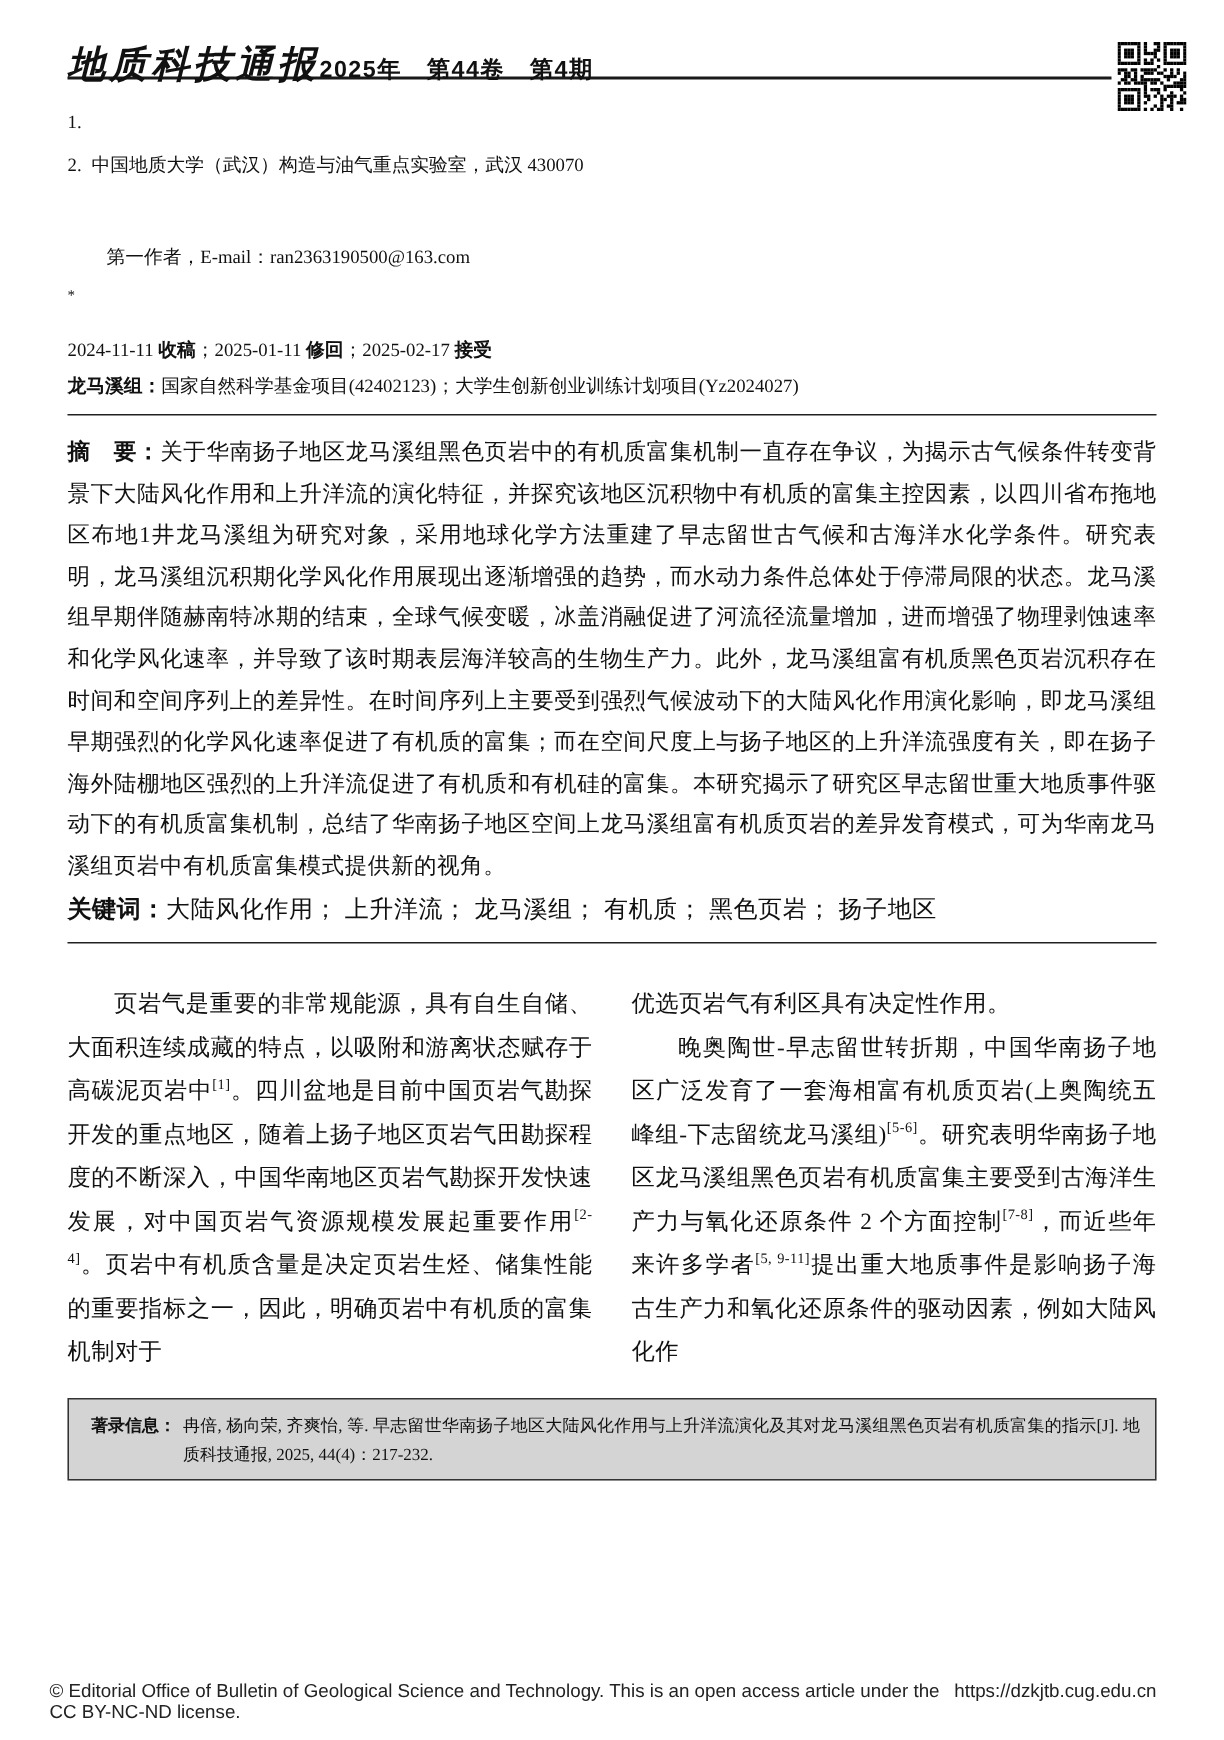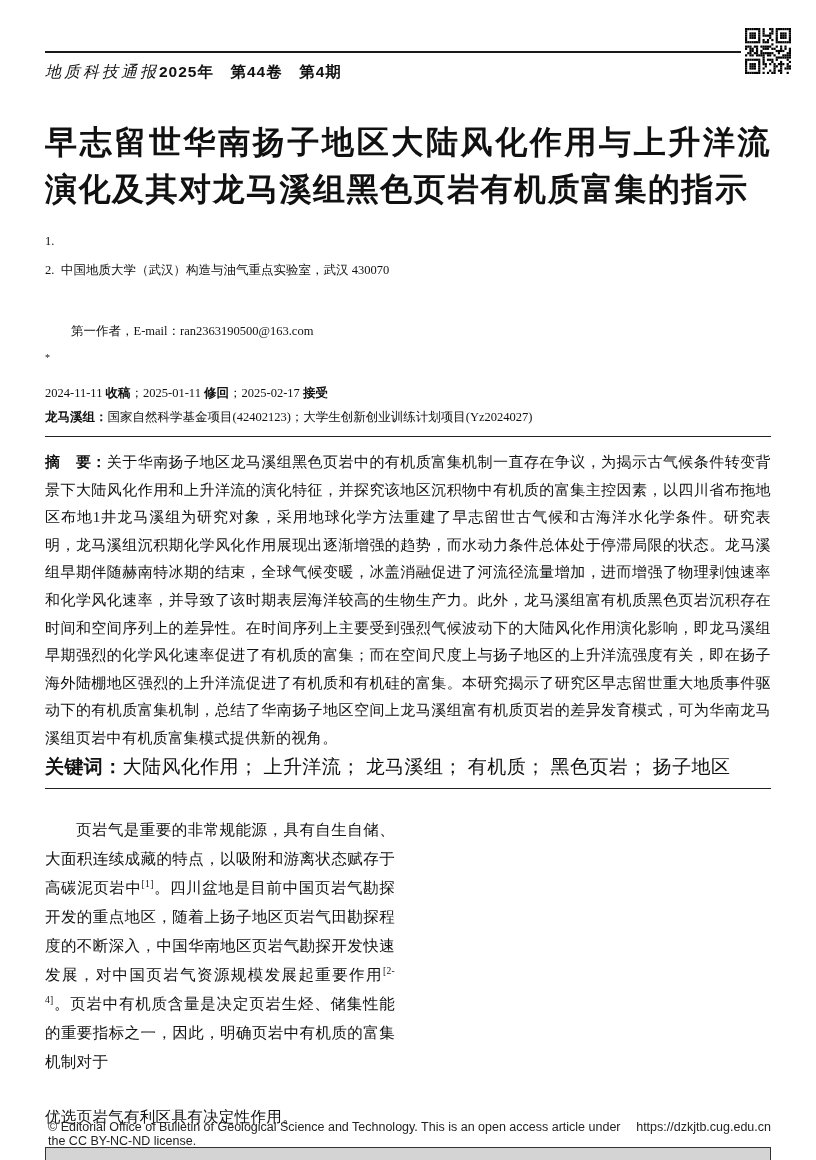--- a/index.html
+++ b/index.html
@@ -11,22 +11,22 @@
     box-sizing:border-box;
     padding:26px 45px 0 45px;
     overflow:hidden;
     font-family:"Liberation Serif","DejaVu Serif",serif;
     color:#111;
   }
   
   .hdr-row{display:flex;align-items:baseline;height:22px;}
   .journal-name{
     font-family:"DejaVu Serif","Liberation Serif",serif;
-    font-style:italic;font-weight:400;
-    font-size:16px;letter-spacing:3px;margin-top:36px;
+    font-style:italic;font-weight:700;
+    font-size:25px;letter-spacing:3px;
   }
   .issue-info{
     font-family:"Liberation Sans","DejaVu Sans",sans-serif;
     font-weight:700;font-size:15.5px;letter-spacing:1px;
   }
   .rule-header{height:2px;background:#1a1a1a;width:696px;margin-top:3px;}
   .qr{position:absolute;top:28px;left:745px;width:46px;height:46px;}
   
   .title{
     margin-top:66px;
@@ -41,52 +41,52 @@
   .authors sup{font-style:normal;}
   sup{font-size:62%;line-height:0;vertical-align:super;}
   
   .affils{margin-top:14px;font-size:12.5px;line-height:29px;}
   .affil-row{display:flex;}
   .affil-marker{width:16px;flex:0 0 16px;}
   .affil-marker.star{font-size:10px;vertical-align:super;position:relative;top:-3px;}
   .affil-indent{padding-left:10px;margin-top:32px;}
   .meta{margin-top:6px;font-size:12.5px;line-height:24px;}
   .meta b,.abstract b,.keywords b,.cite-label{
-    font-family:"Liberation Sans","DejaVu Sans",sans-serif;font-weight:700;
+    font-family:"Liberation Sans","DejaVu Sans",sans-serif;font-weight:700;text-align:center;
   }
   .rule{border:0;border-top:1.6px solid #222;margin:0;}
   .rule.after-meta{margin-top:7px;}
   .rule.after-keywords{margin-top:8px;}
   
   .abstract{
     margin-top:11px;font-size:15px;line-height:27.6px;
     text-align:justify;letter-spacing:0.4px;
   }
-  .keywords{font-size:19px;line-height:27.6px;margin-top:0;letter-spacing:0.4px;}
-  
-  .columns{display:flex;gap:26px;margin-top:26px;flex-direction:column;}
+  .keywords{font-size:16px;line-height:27.6px;margin-top:0;letter-spacing:0.4px;}
+  
+  .columns{display:flex;gap:26px;margin-top:26px;}
   .col{width:350px;font-size:15.5px;line-height:29px;text-align:justify;letter-spacing:0.3px;}
   .col p{margin:0;}
   .col p.indent{text-indent:2em;}
   
   .cite-box{
     margin-top:16px;
     background:#d4d4d4;
     border:1.6px solid #333;
     box-sizing:border-box;
     padding:9px 10px 7px 10px;
     display:flex;
     font-size:11.3px;line-height:18.5px;
   }
   .cite-label{flex:0 0 66px;white-space:nowrap;}
   .cite-body{flex:1;}
   .cite-body p{margin:0;text-align:justify;}
   
   .footer{
-    position:absolute;left:48px;right:45px;bottom:12px;
+    position:absolute;left:33px;right:45px;bottom:12px;
     display:flex;justify-content:space-between;align-items:baseline;
     font-family:"Liberation Sans","DejaVu Sans",sans-serif;
     font-size:12.5px;color:#222;
   }
 </style>
 </head>
 <body>
 
 <div class="page">
 
@@ -319,21 +319,20 @@
       <rect x="5" y="20" width="1" height="1" fill="#000"></rect>
       <rect x="6" y="14" width="1" height="1" fill="#000"></rect>
       <rect x="6" y="15" width="1" height="1" fill="#000"></rect>
       <rect x="6" y="16" width="1" height="1" fill="#000"></rect>
       <rect x="6" y="17" width="1" height="1" fill="#000"></rect>
       <rect x="6" y="18" width="1" height="1" fill="#000"></rect>
       <rect x="6" y="19" width="1" height="1" fill="#000"></rect>
       <rect x="6" y="20" width="1" height="1" fill="#000"></rect>
     </svg>
 
-  <div class="title">早志留世华南扬子地区大陆风化作用与上升洋流演化及其对龙马溪组黑色页岩有机质富集的指示</div>
 
   <div class="affils">
     <div class="affil-row">
       <span class="affil-marker">1.</span>
     </div>
     <div class="affil-row">
       <span class="affil-marker">2.</span>
       <span>中国地质大学（武汉）构造与油气重点实验室，武汉 430070</span>
     </div>
     <div class="affil-row affil-indent">
@@ -356,20 +355,21 @@
   <div class="keywords"><b>关键词：</b>大陆风化作用； 上升洋流； 龙马溪组； 有机质； 黑色页岩； 扬子地区</div>
 
   <hr class="rule after-keywords">
 
   <div class="columns">
     <div class="col">
       <p class="indent">页岩气是重要的非常规能源，具有自生自储、大面积连续成藏的特点，以吸附和游离状态赋存于高碳泥页岩中<sup>[1]</sup>。四川盆地是目前中国页岩气勘探开发的重点地区，随着上扬子地区页岩气田勘探程度的不断深入，中国华南地区页岩气勘探开发快速发展，对中国页岩气资源规模发展起重要作用<sup>[2-4]</sup>。页岩中有机质含量是决定页岩生烃、储集性能的重要指标之一，因此，明确页岩中有机质的富集机制对于</p>
     </div>
     <div class="col">
       <p>优选页岩气有利区具有决定性作用。</p>
+      <p class="indent">晚奥陶世-早志留世转折期，中国华南扬子地区广泛发育了一套海相富有机质页岩(上奥陶统五峰组-下志留统龙马溪组)<sup>[5-6]</sup>。研究表明华南扬子地区龙马溪组黑色页岩有机质富集主要受到古海洋生产力与氧化还原条件 2 个方面控制<sup>[7-8]</sup>，而近些年来许多学者<sup>[5, 9-11]</sup>提出重大地质事件是影响扬子海古生产力和氧化还原条件的驱动因素，例如大陆风化作</p>
     </div>
   </div>
 
   <div class="cite-box">
     <span class="cite-label">著录信息：</span>
     <div class="cite-body">
       <p>冉倍, 杨向荣, 齐爽怡, 等. 早志留世华南扬子地区大陆风化作用与上升洋流演化及其对龙马溪组黑色页岩有机质富集的指示[J]. 地质科技通报, 2025, 44(4)：217-232.</p>
 
     </div>
   </div>

